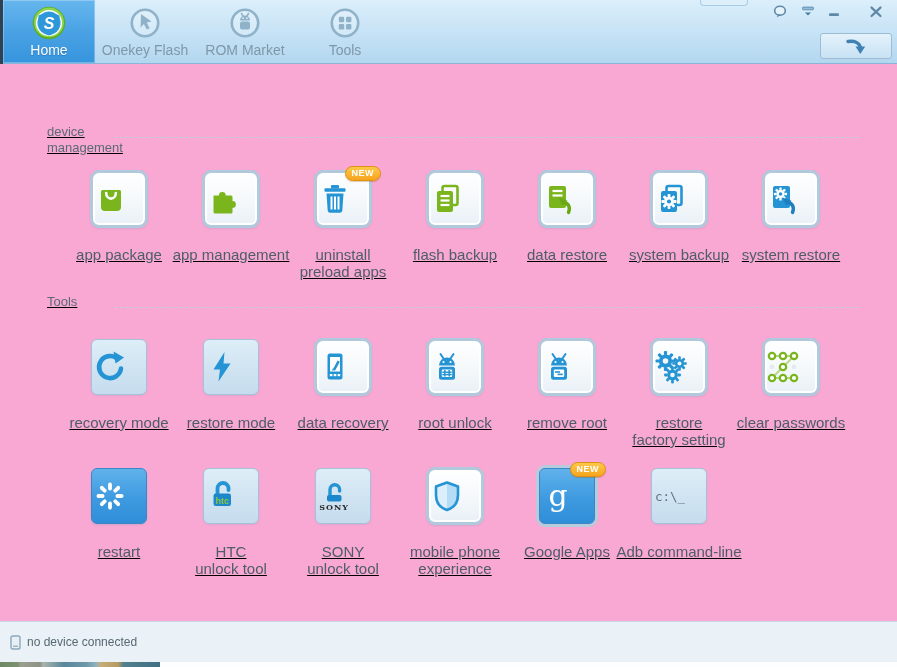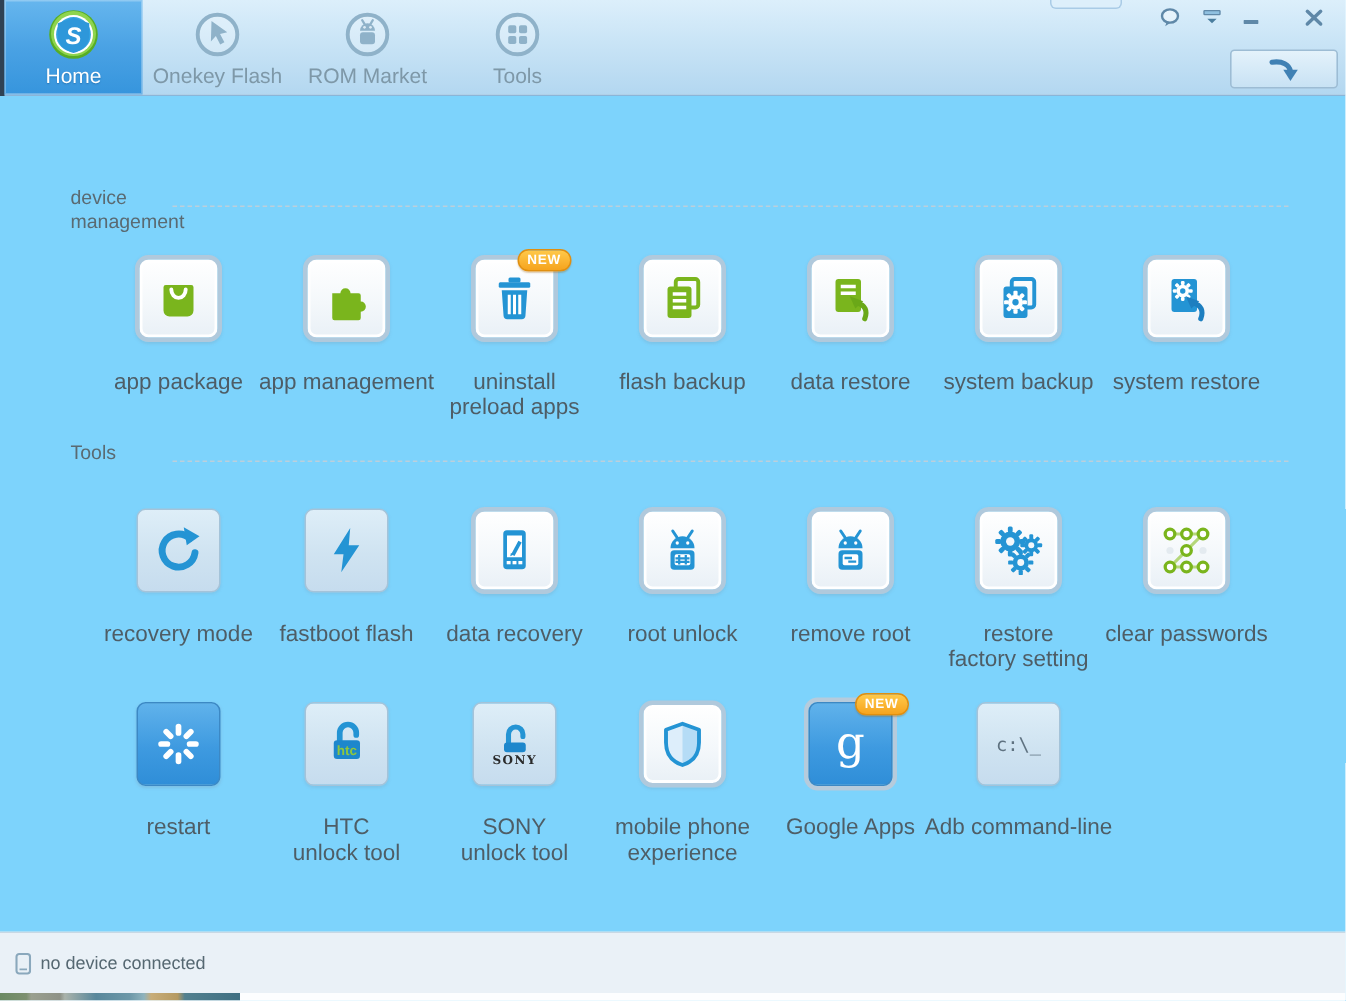--- a/index.html
+++ b/index.html
@@ -17,34 +17,34 @@
   .tab.active .tab-label { color:#ffffff; text-shadow:0 1px 1px rgba(0,60,110,.35); }
   .tab-icon { width:36px; height:36px; }
 
   .win-controls { position:absolute; top:4px; right:0; height:18px; }
   .wc { position:absolute; top:0; width:18px; height:16px; cursor:default; }
   .wc-feedback { right:108px; } .wc-rollup { right:80px; } .wc-min { right:54px; } .wc-close { right:12px; }
 
   .download-btn { position:absolute; right:5px; bottom:4px; width:72px; height:26px; background:linear-gradient(180deg,#e4f2fb,#c8e2f4); border:1px solid #9dbcd4; border-radius:3px; display:flex; align-items:center; justify-content:center; }
 
   
-  .content { flex:1 1 auto; background:#7dd3fc; position:relative; }
+  .content { flex:1 1 auto; background:#f9a8d4; position:relative;text-decoration:underline; }
   .section-title-row { display:flex; align-items:flex-start; margin:0 38px 0 47px; }
   .section-title-row.first { padding-top:60px; }
   .section-title { font-size:13px; line-height:16px; color:#5a6a72; white-space:pre; width:68px; flex:0 0 auto; }
   .dash { flex:1 1 auto; border-top:1px dashed #bccfdb; margin-top:13px; }
   .tools-title-row { margin-top:12px; margin-bottom:0; }
 
   .icon-row { display:flex; padding-left:63px; }
   .row-1 { margin-top:14px; }
   .row-2 { margin-top:28px; }
   .row-3 { margin-top:17px; }
   .cell { width:112px; flex:0 0 auto; display:flex; flex-direction:column; align-items:center; }
   .tilebox { height:58px; display:flex; align-items:center; justify-content:center; position:relative; }
-  .tile { position:relative; display:flex; align-items:center; justify-content:center; }
+  .tile { position:relative; display:flex; align-items:center; justify-content:flex-start; }
   .t-doc { width:58px; height:58px; border:3px solid #b0c9dc; border-radius:9px; background:linear-gradient(180deg,#ffffff 0%,#f4f8fb 55%,#e9f0f6 100%); box-shadow:inset 0 0 0 2px #ffffff, 0 1px 2px rgba(120,150,175,.25); }
   .t-plain { width:56px; height:56px; border:1px solid #a4c3d9; border-radius:6px; background:linear-gradient(180deg,#deeef8 0%,#cfe3f1 55%,#c6dcee 100%); box-shadow:0 1px 2px rgba(120,150,175,.2); }
   .t-blue { width:56px; height:56px; border:1px solid #3c88c4; border-radius:6px; background:linear-gradient(180deg,#60b2eb 0%,#3e9ae0 55%,#2f8ed8 100%); box-shadow:0 1px 2px rgba(120,150,175,.3); }
   .t-ring { box-shadow:0 0 0 3px #b6cbdc, 0 1px 2px rgba(120,150,175,.3); }
   .tile-label { margin-top:18px; height:36px; font-size:15px; line-height:17px; color:#4e5d66; text-align:center; white-space:pre; }
   .new-badge { position:absolute; top:-7px; right:-12px; background:linear-gradient(180deg,#ffc94a,#f6a41e); border:1px solid #e08f10; border-radius:8px; color:#fff; font-size:9px; font-weight:bold; padding:1px 6px 2px; letter-spacing:.5px; box-shadow:0 1px 1px rgba(150,90,0,.3); }
 
   
   .statusbar { flex:0 0 auto; height:41px; background:#eaf1f7; border-top:1px solid #c9d8e4; display:flex; align-items:center; padding-left:10px; }
   .statusbar-text { font-size:12px; color:#566872; margin-left:6px; }
@@ -295,21 +295,21 @@
       </div>
 
       <div class="cell">
         <div class="tilebox">
             <div class="tile t-plain">
           <svg viewBox="0 0 36 36" width="36" height="36">
             <polygon points="20.5,3 9.5,20.5 16,20.5 14.5,32.5 26.5,14.5 19.5,14.5" fill="#2494d4"></polygon>
           </svg>
         </div>
           </div>
-        <div class="tile-label">fastboot flash</div>
+        <div class="tile-label">restore mode</div>
       </div>
 
       <div class="cell">
         <div class="tilebox">
             <div class="tile t-doc">
           <svg viewBox="0 0 36 36" width="36" height="36">
             <rect x="10.5" y="4.5" width="15" height="26" rx="2.5" fill="#2494d4"></rect>
             <rect x="13" y="8" width="10" height="14.5" fill="#ffffff"></rect>
             <polygon points="15.8,20.5 20.6,11.5 22.8,12.7 18,21.7" fill="#2494d4"></polygon>
             <polygon points="15.2,21.9 15.6,19.6 17.5,20.7" fill="#2494d4"></polygon>

